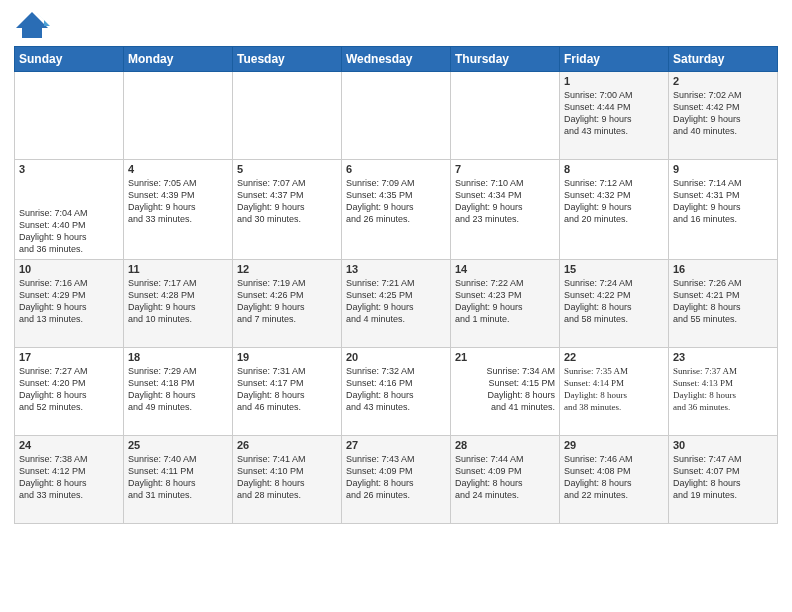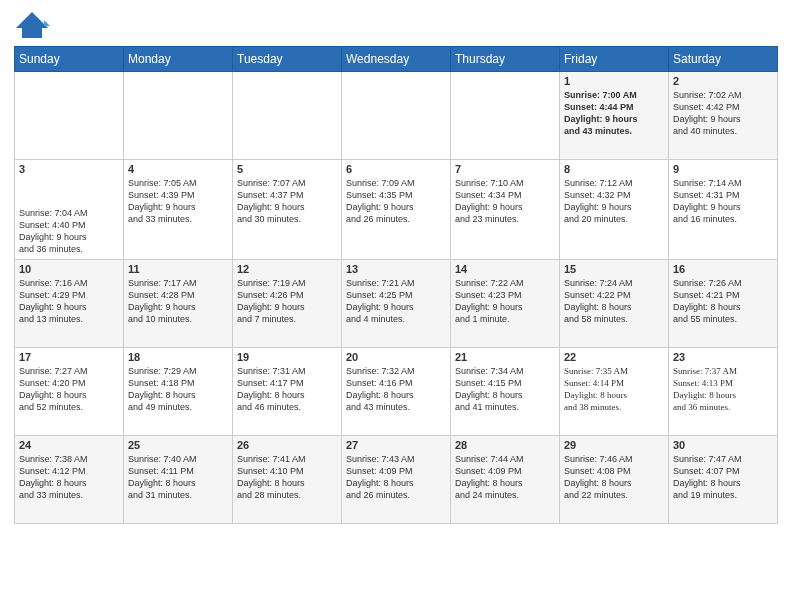--- a/index.html
+++ b/index.html
@@ -59,21 +59,21 @@
     }
     .calendar {
       width: 100%;
       border-collapse: collapse;
       table-layout: fixed;
     }
     .calendar th {
       background: #2a6db5;
       color: #fff;
       font-size: 12px;
-      font-weight: normal;
+      font-weight: bold;
       padding: 5px 4px;
       text-align: left;
       border: 1px solid #1a5da0;
     }
     .calendar td {
       border: 1px solid #ccc;
       vertical-align: top;
       padding: 3px 4px;
       font-size: 9.5px;
       color: #333;
@@ -136,21 +136,21 @@
     </thead>
     <tbody id="calendar-body">
     <tr>
           <td class="empty-cell"></td>
           <td class="empty-cell"></td>
           <td class="empty-cell"></td>
           <td class="empty-cell"></td>
           <td class="empty-cell"></td>
           <td>
             <span class="day-num">1</span>
-            <div class="day-info" style="white-space: pre-line; font-weight: bold;">Sunrise: 7:00 AM
+            <div class="day-info" style="white-space: pre-line;">Sunrise: 7:00 AM
 Sunset: 4:44 PM
 Daylight: 9 hours
 and 43 minutes.</div>
           </td>
           <td>
             <span class="day-num">2</span>
             <div class="day-info" style="white-space: pre-line;">Sunrise: 7:02 AM
 Sunset: 4:42 PM
 Daylight: 9 hours
 and 40 minutes.</div>
@@ -282,21 +282,21 @@
           </td>
           <td>
             <span class="day-num">20</span>
             <div class="day-info" style="white-space: pre-line;">Sunrise: 7:32 AM
 Sunset: 4:16 PM
 Daylight: 8 hours
 and 43 minutes.</div>
           </td>
           <td>
             <span class="day-num">21</span>
-            <div class="day-info" style="white-space: pre-line;">Sunrise: 7:34 AM
+            <div class="day-info" style="white-space: pre-line; text-align: right;">Sunrise: 7:34 AM
 Sunset: 4:15 PM
 Daylight: 8 hours
 and 41 minutes.</div>
           </td>
           <td>
             <span class="day-num">22</span>
             <div class="day-info" style="white-space: pre-line; font-family: Liberation Serif, serif;">Sunrise: 7:35 AM
 Sunset: 4:14 PM
 Daylight: 8 hours
 and 38 minutes.</div>

